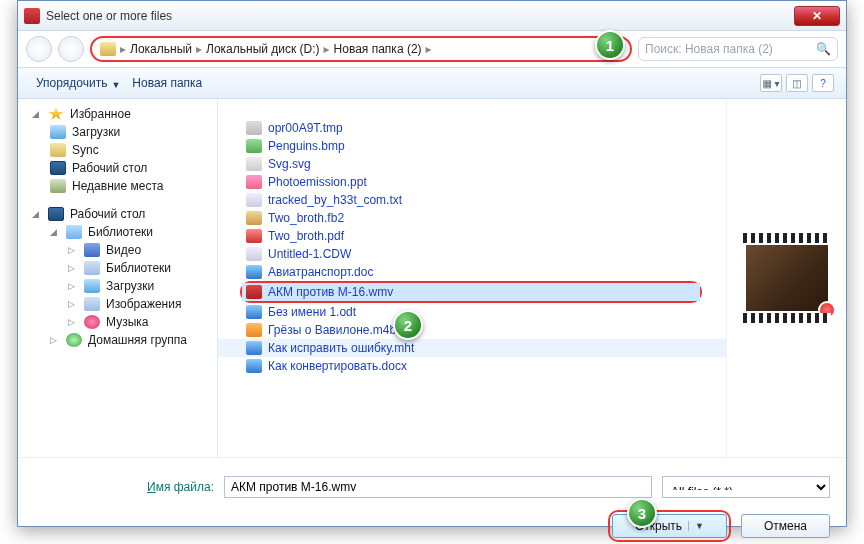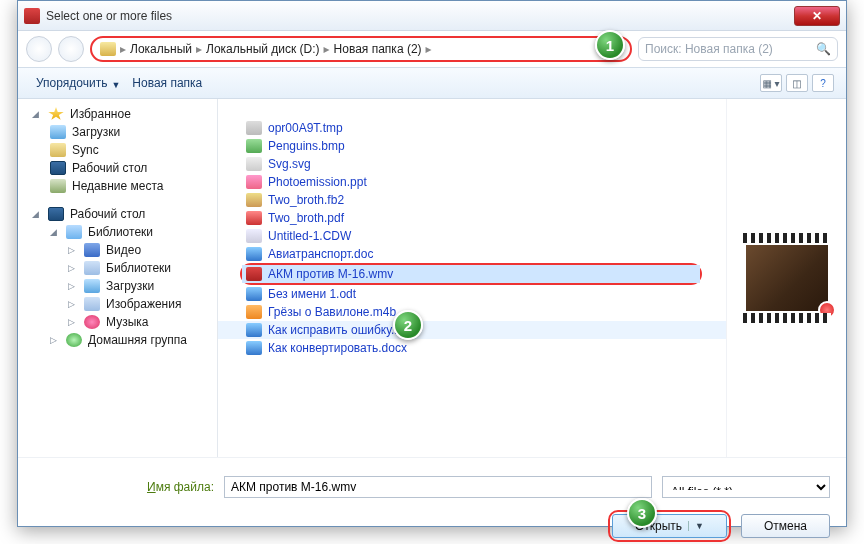--- a/index.html
+++ b/index.html
@@ -60,21 +60,21 @@
 .sel-wrap { border: 2px solid #e33; border-radius: 11px; margin: 0 24px 0 22px; padding: 0; }
 .sel-wrap .frow { padding-left: 4px; height: 18px; }
 .preview { width: 120px; border-left: 1px solid #f0f2f6; display: flex; align-items: center; justify-content: center; }
 .thumb { width: 90px; height: 74px; background: linear-gradient(135deg,#6b4a2e,#3c2716 60%,#2a190c); border: 4px solid #fff; position: relative; }
 .thumb::before, .thumb::after { content: ""; position: absolute; left: -3px; right: -3px; height: 10px; background: repeating-linear-gradient(90deg,#222 0 4px,#fff 4px 8px); }
 .thumb::before { top: -12px; }
 .thumb::after { bottom: -12px; }
 .thumb .badge { position: absolute; right: -8px; bottom: -8px; width: 18px; height: 18px; background: radial-gradient(#f77,#d22); border-radius: 50%; border: 2px solid #fff; }
 .footer { padding: 18px 16px 14px; border-top: 1px solid #eef1f5; }
 .fn-row { display: flex; align-items: center; gap: 10px; margin-bottom: 12px; font-size: 12px; }
-.fn-row label { width: 180px; text-align: right; color: #4d7c0f; }
+.fn-row label { width: 180px; text-align: right; color: #0f766e; }
 .fn-row label u { text-decoration: underline; }
 .fn-row input { flex: 1; height: 22px; border: 1px solid #b7c2d0; padding: 0 6px; font-size: 12px; }
 .filter { width: 168px; height: 22px; border: 1px solid #b7c2d0; font-size: 12px; padding: 7px 4px; background: #fff; }
 .btn-row { display: flex; justify-content: flex-end; gap: 10px; align-items: center; }
 .open-wrap { border: 2px solid #e33; border-radius: 10px; padding: 2px; }
 .btn { height: 24px; padding: 0 22px; font-size: 12px; border: 1px solid #8fa6c1; background: linear-gradient(#fdfeff,#e5eef8); border-radius: 3px; cursor: pointer; color: #111; }
 .btn.open { background: linear-gradient(#eaf6ff,#cfe8fb); border-color: #5a9ed8; display: flex; align-items: center; gap: 6px; }
 .btn.open .dd { border-left: 1px solid #9bb; padding-left: 6px; font-size: 9px; color: #345; }
 .callout { position: absolute; width: 30px; height: 30px; border-radius: 50%; background: radial-gradient(circle at 35% 30%, #7fd77f, #2a8a2a 70%); border: 2px solid #fff; box-shadow: 0 2px 5px rgba(0,0,0,.4); display: flex; align-items: center; justify-content: center; color: #fff; font-weight: bold; font-size: 15px; z-index: 50; }
 .c1 { left: 595px; top: 30px; }
@@ -209,20 +209,24 @@
         </div>
       <div class="frow">
           <div class="fico f-svg"></div>
           <span>Svg.svg</span>
         </div>
       <div class="frow">
           <div class="fico f-ppt"></div>
           <span>Photoemission.ppt</span>
         </div>
       <div class="frow">
+          <div class="fico f-txt"></div>
+          <span>tracked_by_h33t_com.txt</span>
+        </div>
+      <div class="frow">
           <div class="fico f-fb2"></div>
           <span>Two_broth.fb2</span>
         </div>
       <div class="frow">
           <div class="fico f-pdf"></div>
           <span>Two_broth.pdf</span>
         </div>
       <div class="frow">
           <div class="fico f-cdw"></div>
           <span>Untitled-1.CDW</span>

